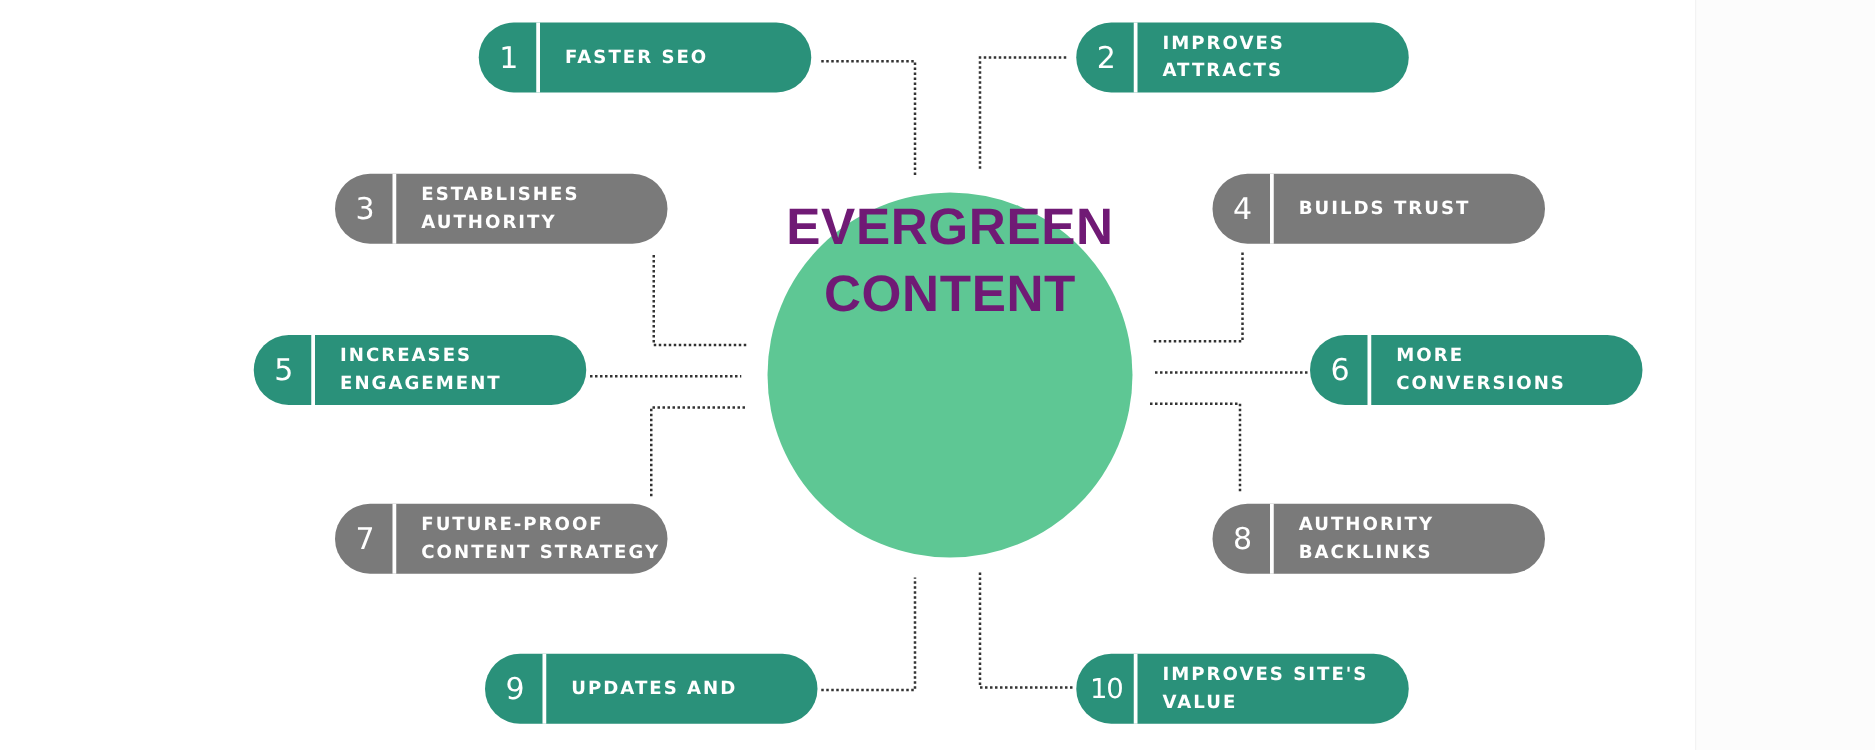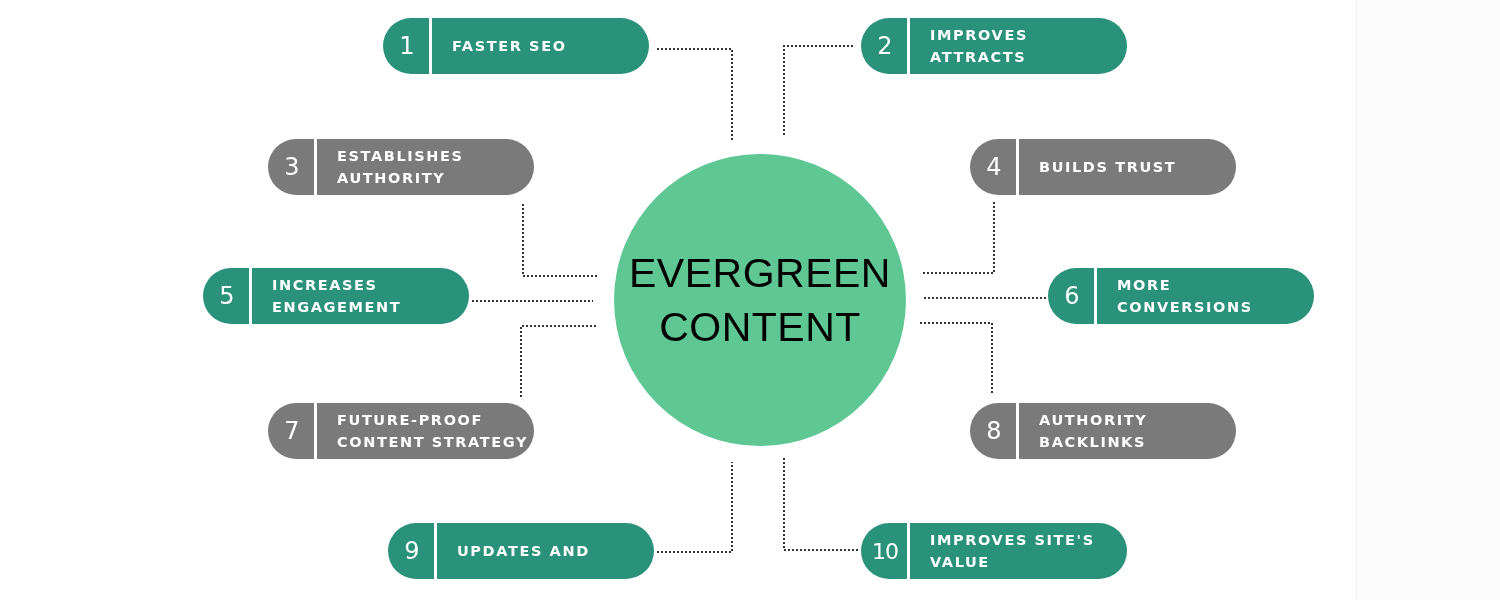--- a/index.html
+++ b/index.html
@@ -9,22 +9,22 @@
     font-family: "DejaVu Sans", "Liberation Sans", sans-serif;
   }
   .right-strip {
     position: absolute; left: 1356px; top: 0; width: 144px; height: 600px;
     background: #fcfcfc; border-left: 1px solid #f3f3f3;
   }
   svg.connectors { position: absolute; left: 0; top: 0; }
   .center-circle {
     position: absolute; left: 614px; top: 154px; width: 292px; height: 292px;
     border-radius: 50%; background: #5ec794;
-    display: flex; flex-direction: column; align-items: center; justify-content: center;
-    color: #000000; font-family: "Liberation Sans", sans-serif; font-weight: normal;
+    display: flex; flex-direction: column; align-items: center; 
+    color: #701a75; font-family: "Liberation Sans", sans-serif; font-weight: bold;
     font-size: 41px; line-height: 54px; letter-spacing: 0.5px; text-align: center;
   }
   .pill {
     position: absolute; height: 56px; width: 266px; border-radius: 28px;
     display: flex; align-items: stretch; color: #ffffff; box-sizing: border-box;
   }
   .pill.teal { background: #2a917a; }
   .pill.gray { background: #7a7a7a; }
   .pill .num {
     width: 44px; flex: 0 0 44px; display: flex; align-items: center; justify-content: center;

